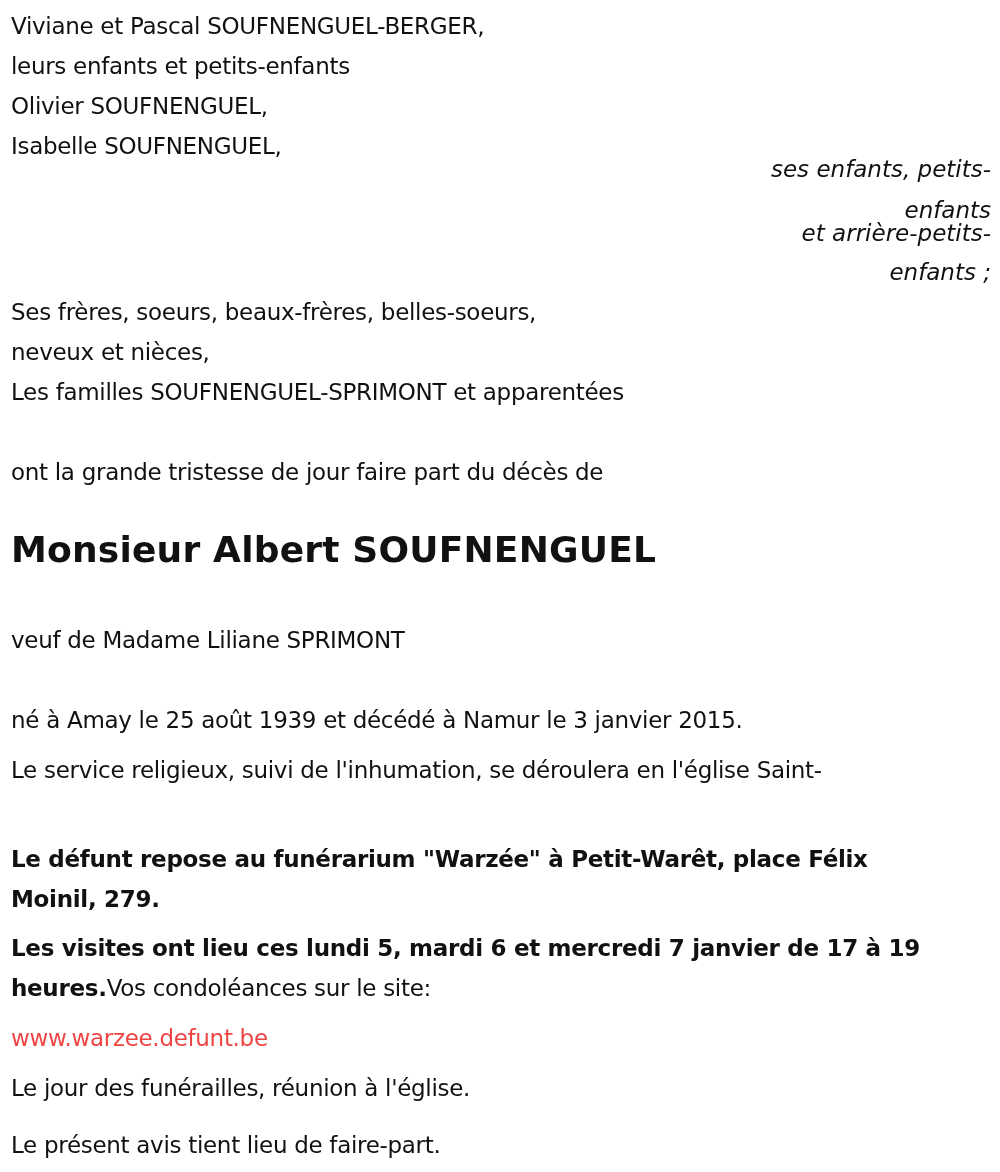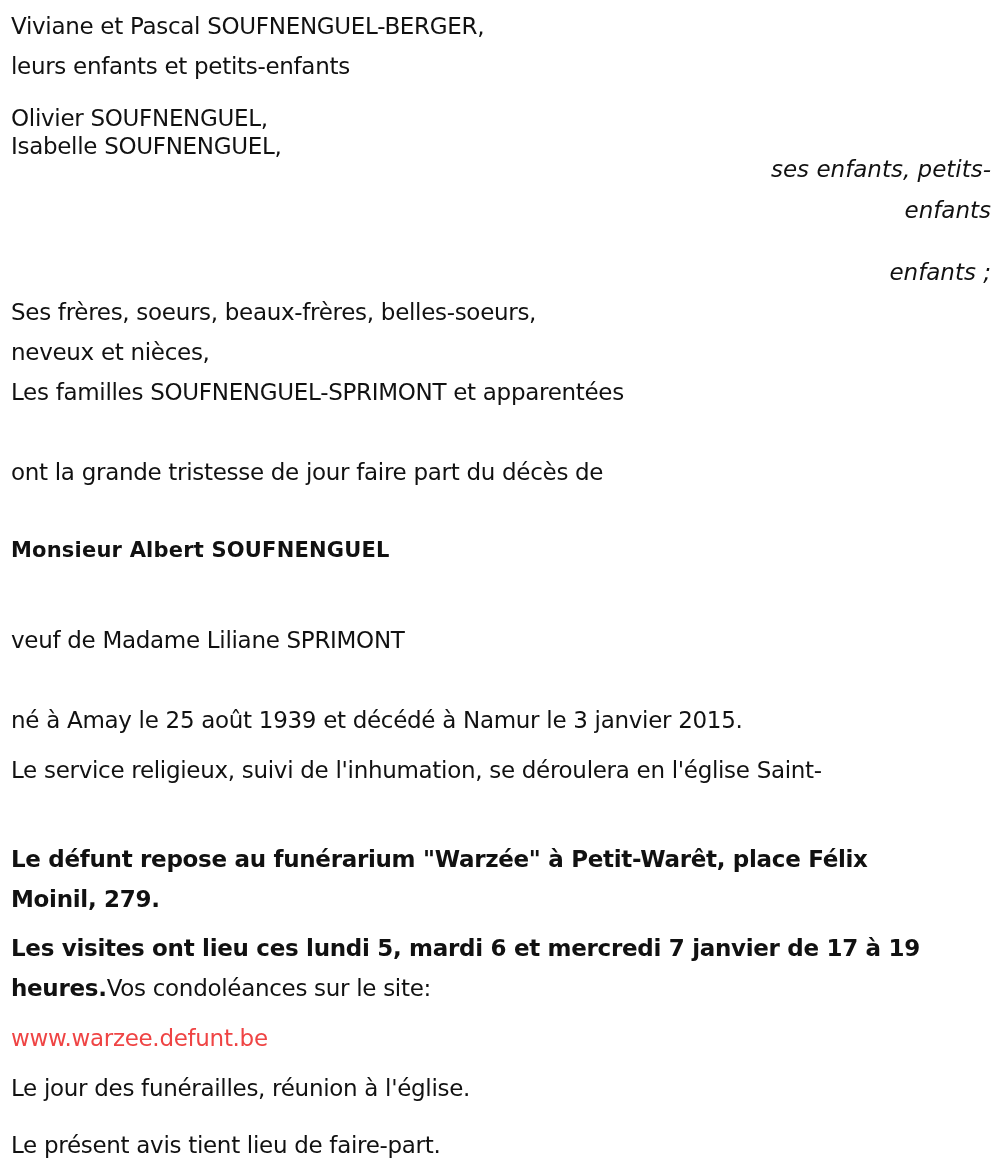--- a/index.html
+++ b/index.html
@@ -5,36 +5,37 @@
   html, body { margin: 0; padding: 0; background: #ffffff; }
   body {
     width: 1000px; height: 1172px; overflow: hidden;
     font-family: "DejaVu Sans", sans-serif;
     color: #111111;
     font-size: 23px;
   }
   .doc { position: relative; width: 1000px; height: 1172px; }
   .line { position: absolute; left: 11px; white-space: nowrap; line-height: 30px; letter-spacing: -0.3px; }
   .right { position: absolute; right: 9px; font-style: italic; white-space: nowrap; line-height: 28px; }
-  .name { font-weight: bold; font-size: 21px; letter-spacing: 0.2px; }
+  .name { font-weight: bold; font-size: 36px; letter-spacing: 0.2px; }
   .b { font-weight: bold; }
   .url { text-decoration: none; color: #ef4444; }
 </style>
 </head>
 <body>
 
 <div class="doc">
 
   <div class="line" style="top:11px">Viviane et Pascal SOUFNENGUEL-BERGER,</div>
   <div class="line" style="top:51px">leurs enfants et petits-enfants</div>
-  <div class="line" style="top:103px">Olivier SOUFNENGUEL,</div>
+  <div class="line" style="top:91px">Olivier SOUFNENGUEL,</div>
   <div class="line" style="top:131px">Isabelle SOUFNENGUEL,</div>
 
   <div class="right" style="top:155px">ses enfants, petits-</div>
   <div class="right" style="top:196px">enfants</div>
+  <div class="right" style="top:219px">et arrière-petits-</div>
   <div class="right" style="top:258px">enfants ;</div>
 
   <div class="line" style="top:297px">Ses frères, soeurs, beaux-frères, belles-soeurs,</div>
   <div class="line" style="top:337px">neveux et nièces,</div>
   <div class="line" style="top:377px">Les familles SOUFNENGUEL-SPRIMONT et apparentées</div>
 
   <div class="line" style="top:457px">ont la grande tristesse de jour faire part du décès de</div>
 
   <div class="line name" style="top:535px">Monsieur Albert SOUFNENGUEL</div>
 

